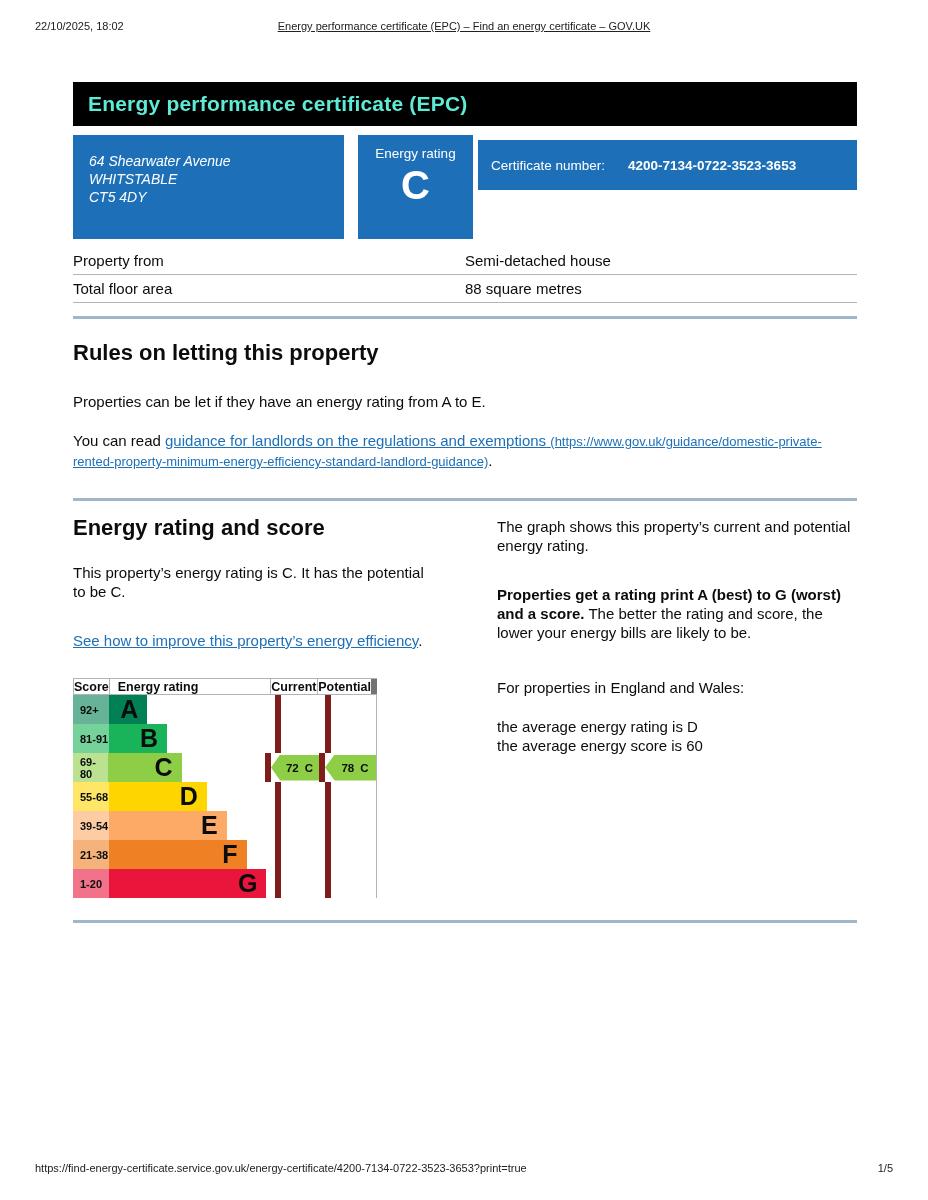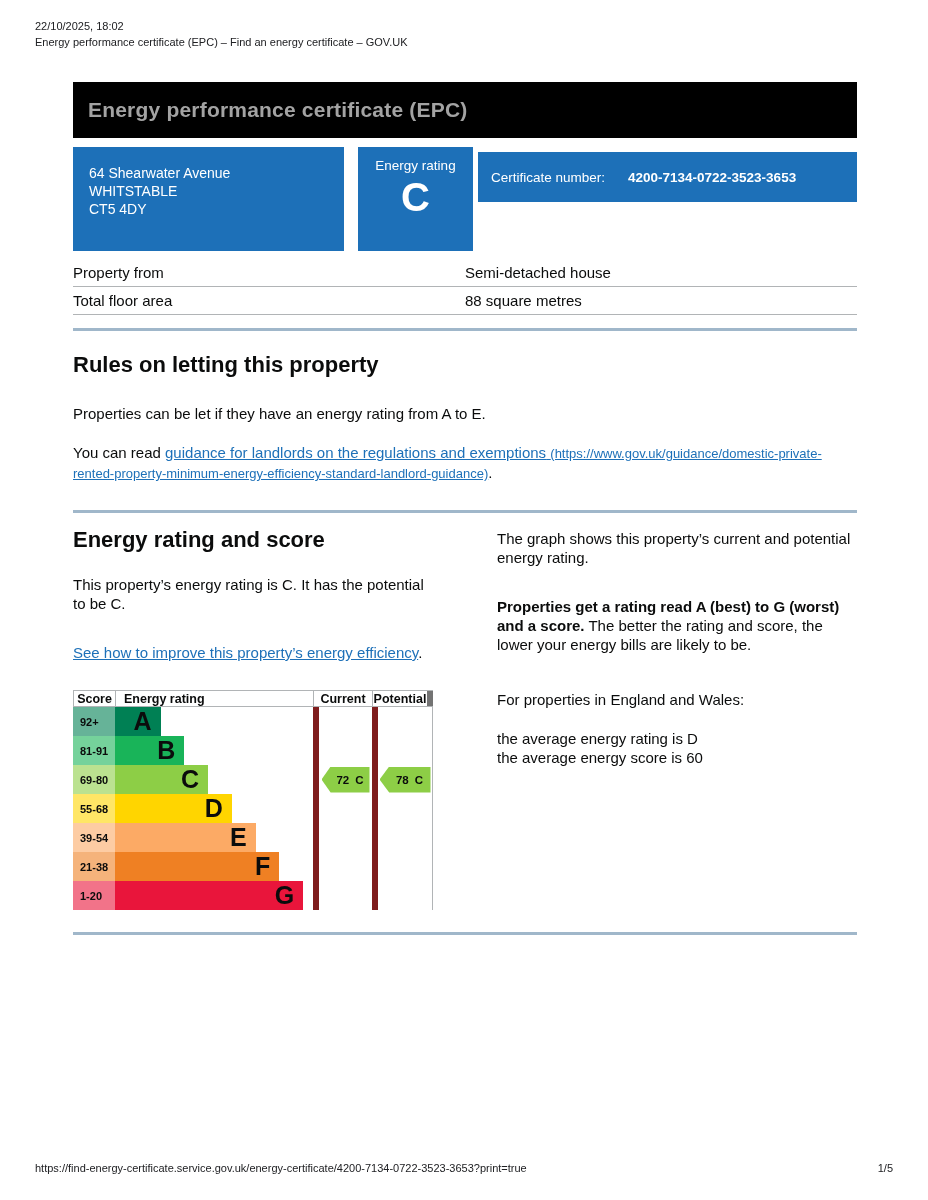--- a/index.html
+++ b/index.html
@@ -6,35 +6,35 @@
   html, body { width: 928px; height: 1200px; background: #fff; overflow: hidden; }
   body {
     font-family: "Liberation Sans", "DejaVu Sans", sans-serif;
     color: #0b0c0c;
     position: relative;
   }
 
   
   .print-header { position: absolute; top: 20px; left: 35px; right: 35px; height: 15px; font-size: 11px; color: #202124; }
   .print-header .ph-date { position: absolute; left: 0; top: 0; }
-  .print-header .ph-title { position: absolute; left: 0; right: 0; top: 16px; }
+  .print-header .ph-title { position: absolute; left: 0; right: 0; text-align: center; top: 0; text-decoration: underline; }
   .print-footer { position: absolute; top: 1162px; left: 35px; right: 35px; height: 15px; font-size: 11px; color: #202124; }
   .print-footer .pf-url { position: absolute; left: 0; top: 0; }
   .print-footer .pf-page { position: absolute; right: 0; top: 0; }
 
   .page { width: 784px; margin-left: 73px; }
 
   
-  .banner { margin-top: 82px; height: 56px; background: #000; color: #a3a3a3; display: flex; align-items: center; padding-left: 15px; }
+  .banner { margin-top: 82px; height: 44px; background: #000; color: #5eead4; display: flex; align-items: center; padding-left: 15px; }
   .banner h1 { font-size: 21px; font-weight: bold; letter-spacing: 0.2px; }
 
   
   .summary { margin-top: 9px; height: 104px; display: flex; }
   .sum-box { background: #1d70b8; color: #fff; }
-  .sum-address { width: 271px; padding: 17px 0 0 16px; font-size: 14px; line-height: 18px; }
+  .sum-address { width: 271px; padding: 17px 0 0 16px; font-size: 14px; line-height: 18px; font-style: italic; }
   .sum-rating { width: 115px; margin-left: 14px; text-align: center; padding-top: 11px; }
   .sum-rating .er-label { font-size: 13.5px; }
   .sum-rating .er-letter { font-size: 40px; font-weight: bold; line-height: 44px; margin-top: 2px; }
   .sum-right { margin-left: 5px; flex: 1; display: flex; flex-direction: column; background: transparent; }
   .sum-row { background: #1d70b8; color: #fff; display: flex; align-items: center; padding-left: 13px; font-size: 13.5px; }
   .sum-row.top { height: 49px; }
   .sum-row.bottom { height: 50px; margin-top: 5px; }
   .sum-row .lbl { width: 137px; }
   .sum-row .val { font-weight: bold; }
 
@@ -61,21 +61,21 @@
   .col-left { width: 360px; }
   .col-right { width: 360px; margin-left: 64px; }
   .col-left .lead { margin-top: 22px; }
   .improve { margin-top: 30px; }
   .col-right .rp1 { margin-top: 2px; }
   .col-right .rp2 { margin-top: 30px; }
   .col-right .rp3 { margin-top: 36px; }
   .col-right .rp4 { margin-top: 20px; }
 
   
-  .epc { margin-top: 28px; width: 360px; font-size: 0; }
+  .epc { margin-top: 28px; width: 304px; font-size: 0; }
   .epc-head { display: flex; height: 17px; border-top: 1px solid #b1b4b6; border-bottom: 1px solid #b1b4b6; }
   .epc-head .hc { font-size: 12.5px; font-weight: bold; line-height: 16px; color: #0b0c0c; }
   .hc-score { width: 42px; text-align: center; border-left: 1px solid #b1b4b6; }
   .hc-rating { width: 198px; padding-left: 8px; border-left: 1px solid #b1b4b6; }
   .hc-current { width: 59px; text-align: center; border-left: 1px solid #b1b4b6; }
   .hc-potential { width: 61px; text-align: center; border-left: 1px solid #b1b4b6; border-right: 6px solid #737373; }
   .epc-row { display: flex; height: 29px; }
   .epc-score { width: 42px; display: flex; align-items: center; padding-left: 7px; font-size: 11px; font-weight: bold; }
   .epc-barwrap { width: 198px; }
   .epc-bar { height: 100%; display: flex; align-items: center; justify-content: flex-end; padding-right: 9px; }
@@ -231,21 +231,21 @@
               </div>
               <div class="epc-col cur"></div>
               <div class="epc-col pot"></div>
             </div>
           </div>
       </div>
     </div>
 
     <div class="col-right">
       <p class="body-p rp1">The graph shows this property’s current and potential energy rating.</p>
-      <p class="body-p rp2"><strong>Properties get a rating read A (best) to G (worst) and a score.</strong><span> The better the rating and score, the lower your energy bills are likely to be.</span></p>
+      <p class="body-p rp2"><strong>Properties get a rating print A (best) to G (worst) and a score.</strong><span> The better the rating and score, the lower your energy bills are likely to be.</span></p>
       <p class="body-p rp3">For properties in England and Wales:</p>
       <p class="body-p rp4"><span>the average energy rating is D</span><br><span>the average energy score is 60</span></p>
     </div>
   </div>
 
   <hr class="blue-rule rule-3">
 
 </div>
 
 <div class="print-footer">

